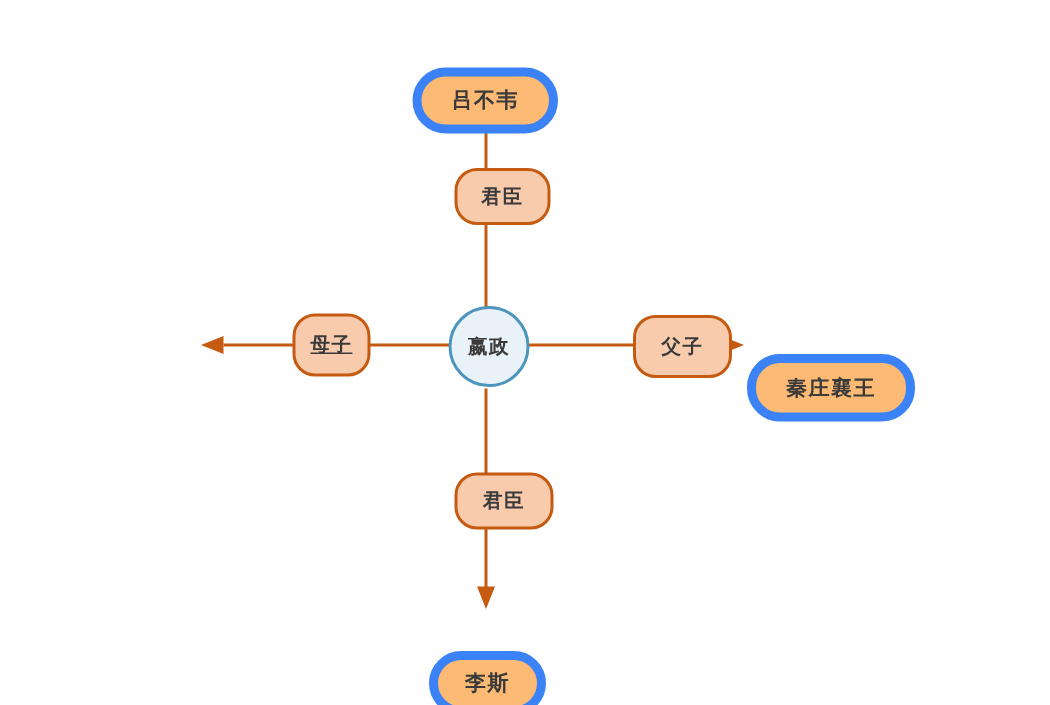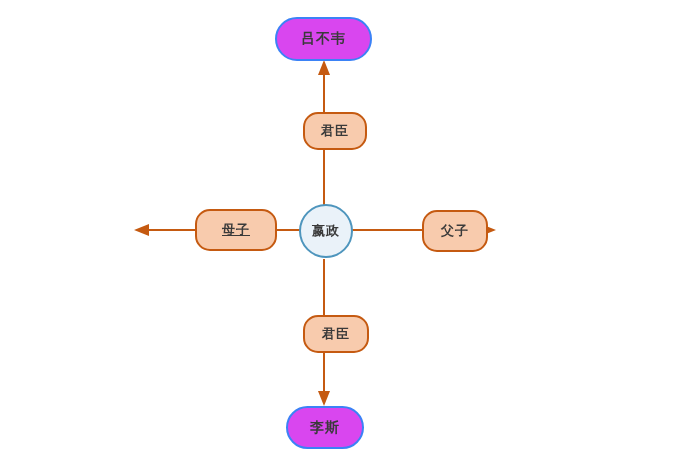--- a/index.html
+++ b/index.html
@@ -29,23 +29,24 @@
     display: flex;
     align-items: center;
     justify-content: center;
     box-sizing: border-box;
     font-size: 14px;
     font-weight: bold;
     color: #3a3a3a;
     letter-spacing: 1px;
   }
   .entity {
-    background: #d946ef;
-    border: 2px solid #3b82f6;
+    background: #fdba74;
+    border: 6px solid #3b82f6;
     border-radius: 22px;
+    margin-top: 28px;
   }
   .relation {
     background: #f8cbad;
     border: 2px solid #c55a11;
     border-radius: 15px;
     font-size: 13px;
     margin-left: 12px;
   }
   .center-circle {
     background: #eaf2f9;
@@ -53,21 +54,21 @@
     border-radius: 50%;
     font-size: 13px;
   }
   
   .node-top     { left: 275px; top: 17px;  width: 97px;  height: 44px; }
   .node-left    { left: 52px;  top: 208px; width: 80px;  height: 44px; }
   .node-right   { left: 498px; top: 208px; width: 112px; height: 45px; }
   .node-bottom  { left: 286px; top: 406px; width: 78px;  height: 43px; }
   .node-center  { left: 299px; top: 204px; width: 54px;  height: 54px; }
   .rel-top      { left: 291px; top: 112px; width: 64px;  height: 38px; }
-  .rel-left     { left: 183px; top: 209px; width: 82px;  height: 42px; text-decoration: underline; }
+  .rel-left     { left: 183px; top: 209px; width: 52px;  height: 42px; text-decoration: underline; }
   .rel-right    { left: 410px; top: 210px; width: 66px;  height: 42px; }
   .rel-bottom   { left: 291px; top: 315px; width: 66px;  height: 38px; }
 </style>
 </head>
 <body>
 
 <div class="canvas">
 
   <svg class="connector-svg" viewBox="0 0 700 470" xmlns="http://www.w3.org/2000/svg">
 
@@ -93,20 +94,23 @@
   <div class="node relation rel-right">
     <span>父子</span>
   </div>
   <div class="node relation rel-bottom">
     <span>君臣</span>
   </div>
 
   <div class="node entity node-top">
     <span>吕不韦</span>
   </div>
+  <div class="node entity node-right">
+    <span>秦庄襄王</span>
+  </div>
   <div class="node center-circle node-center">
     <span>嬴政</span>
   </div>
 
   <div class="node entity node-bottom">
     <span>李斯</span>
   </div>
 
 </div>
 

